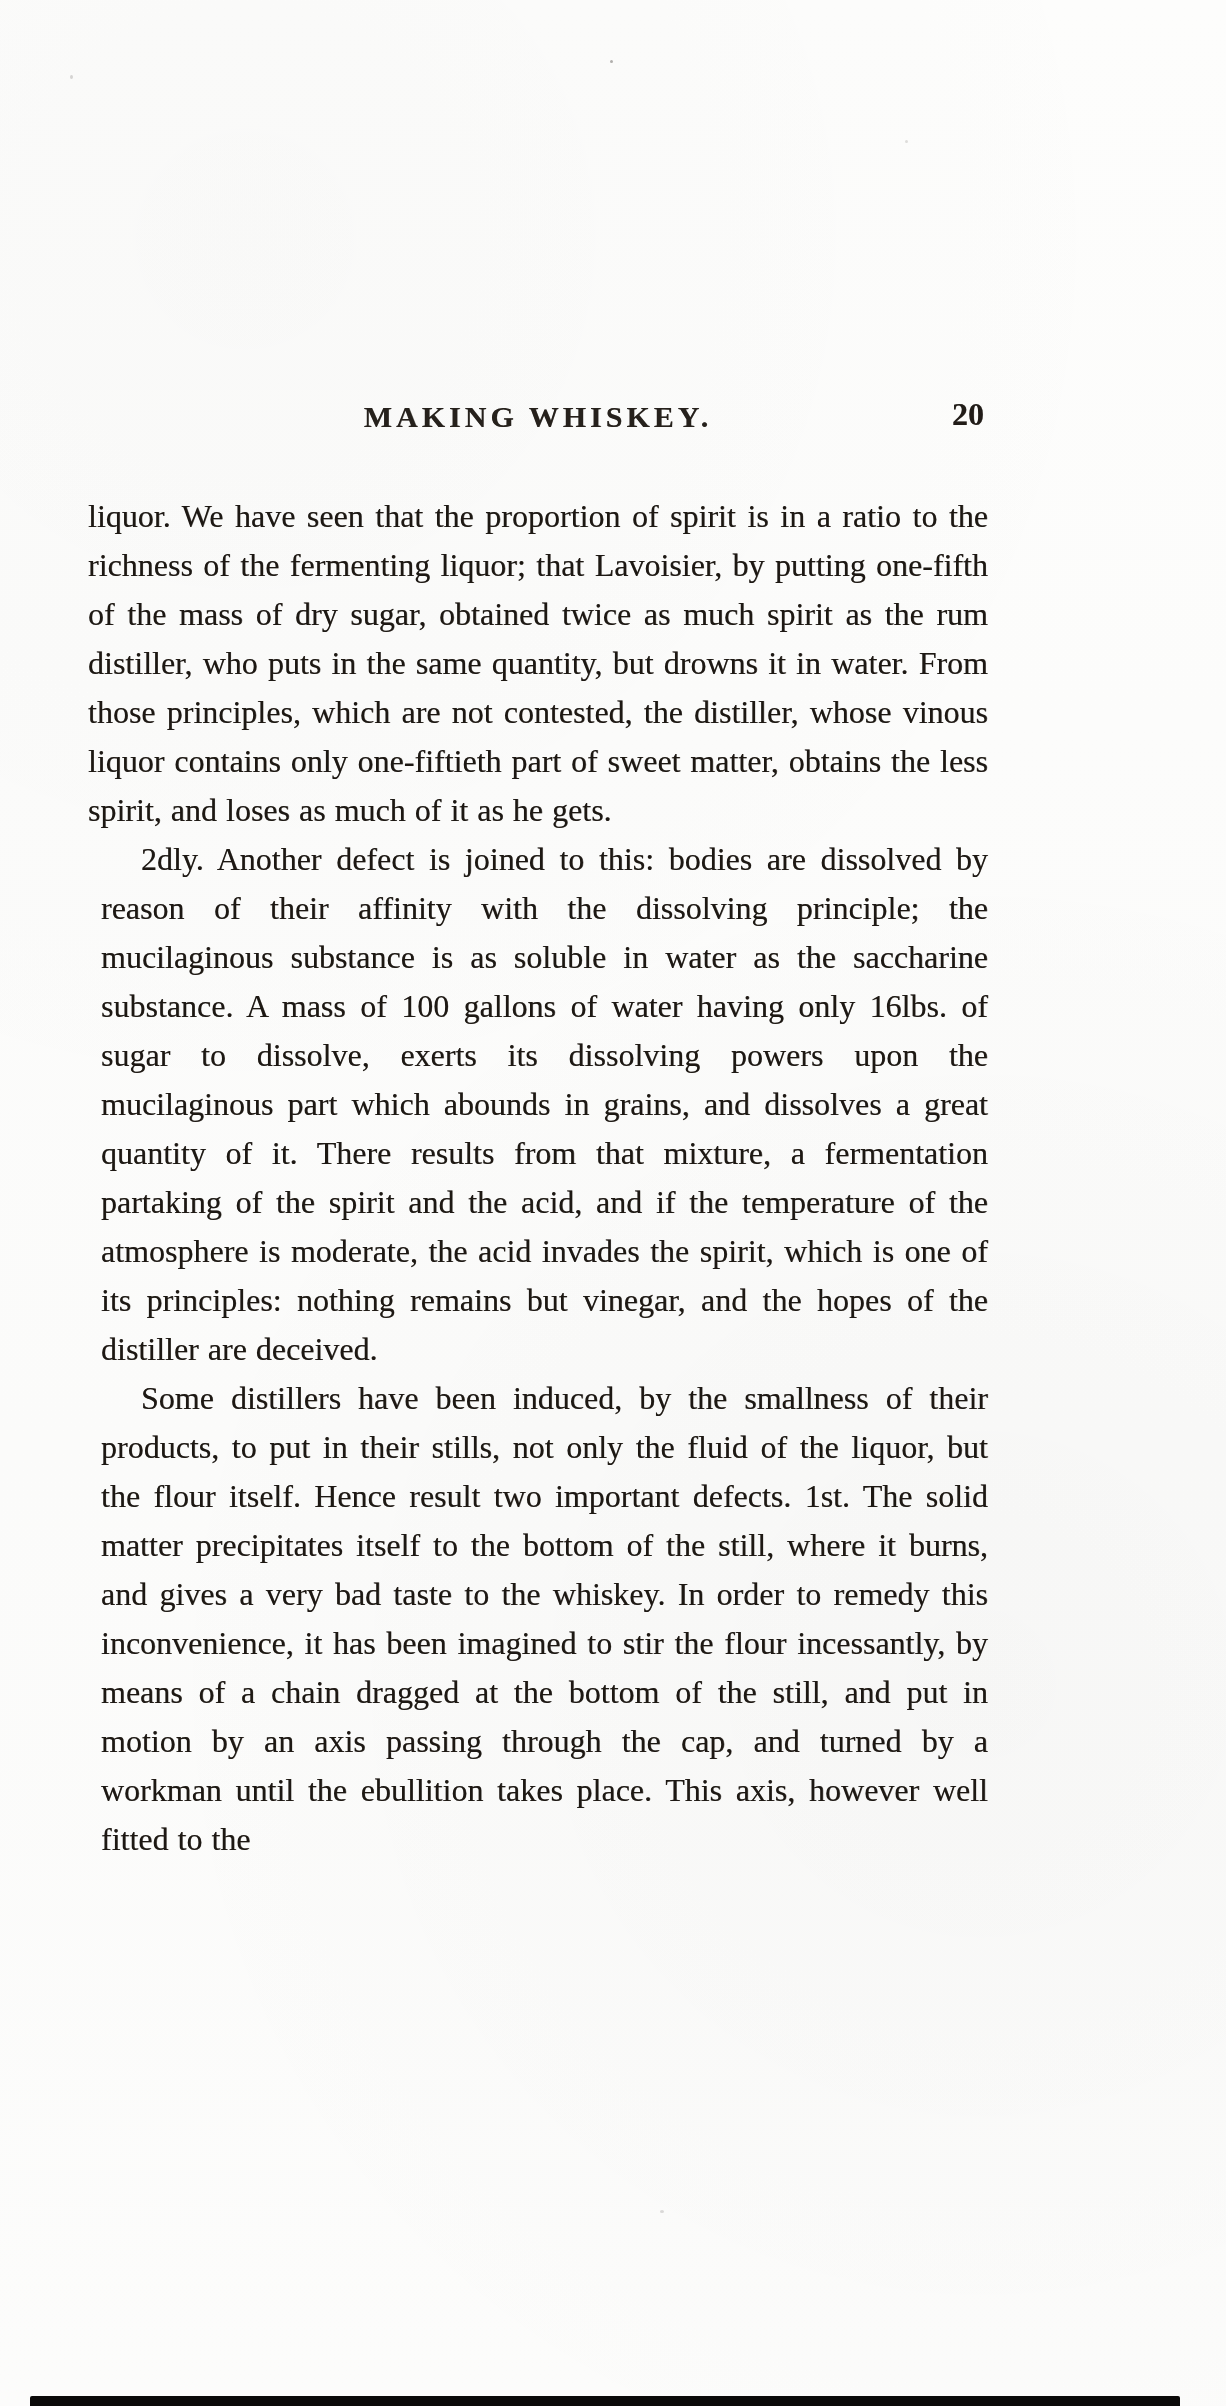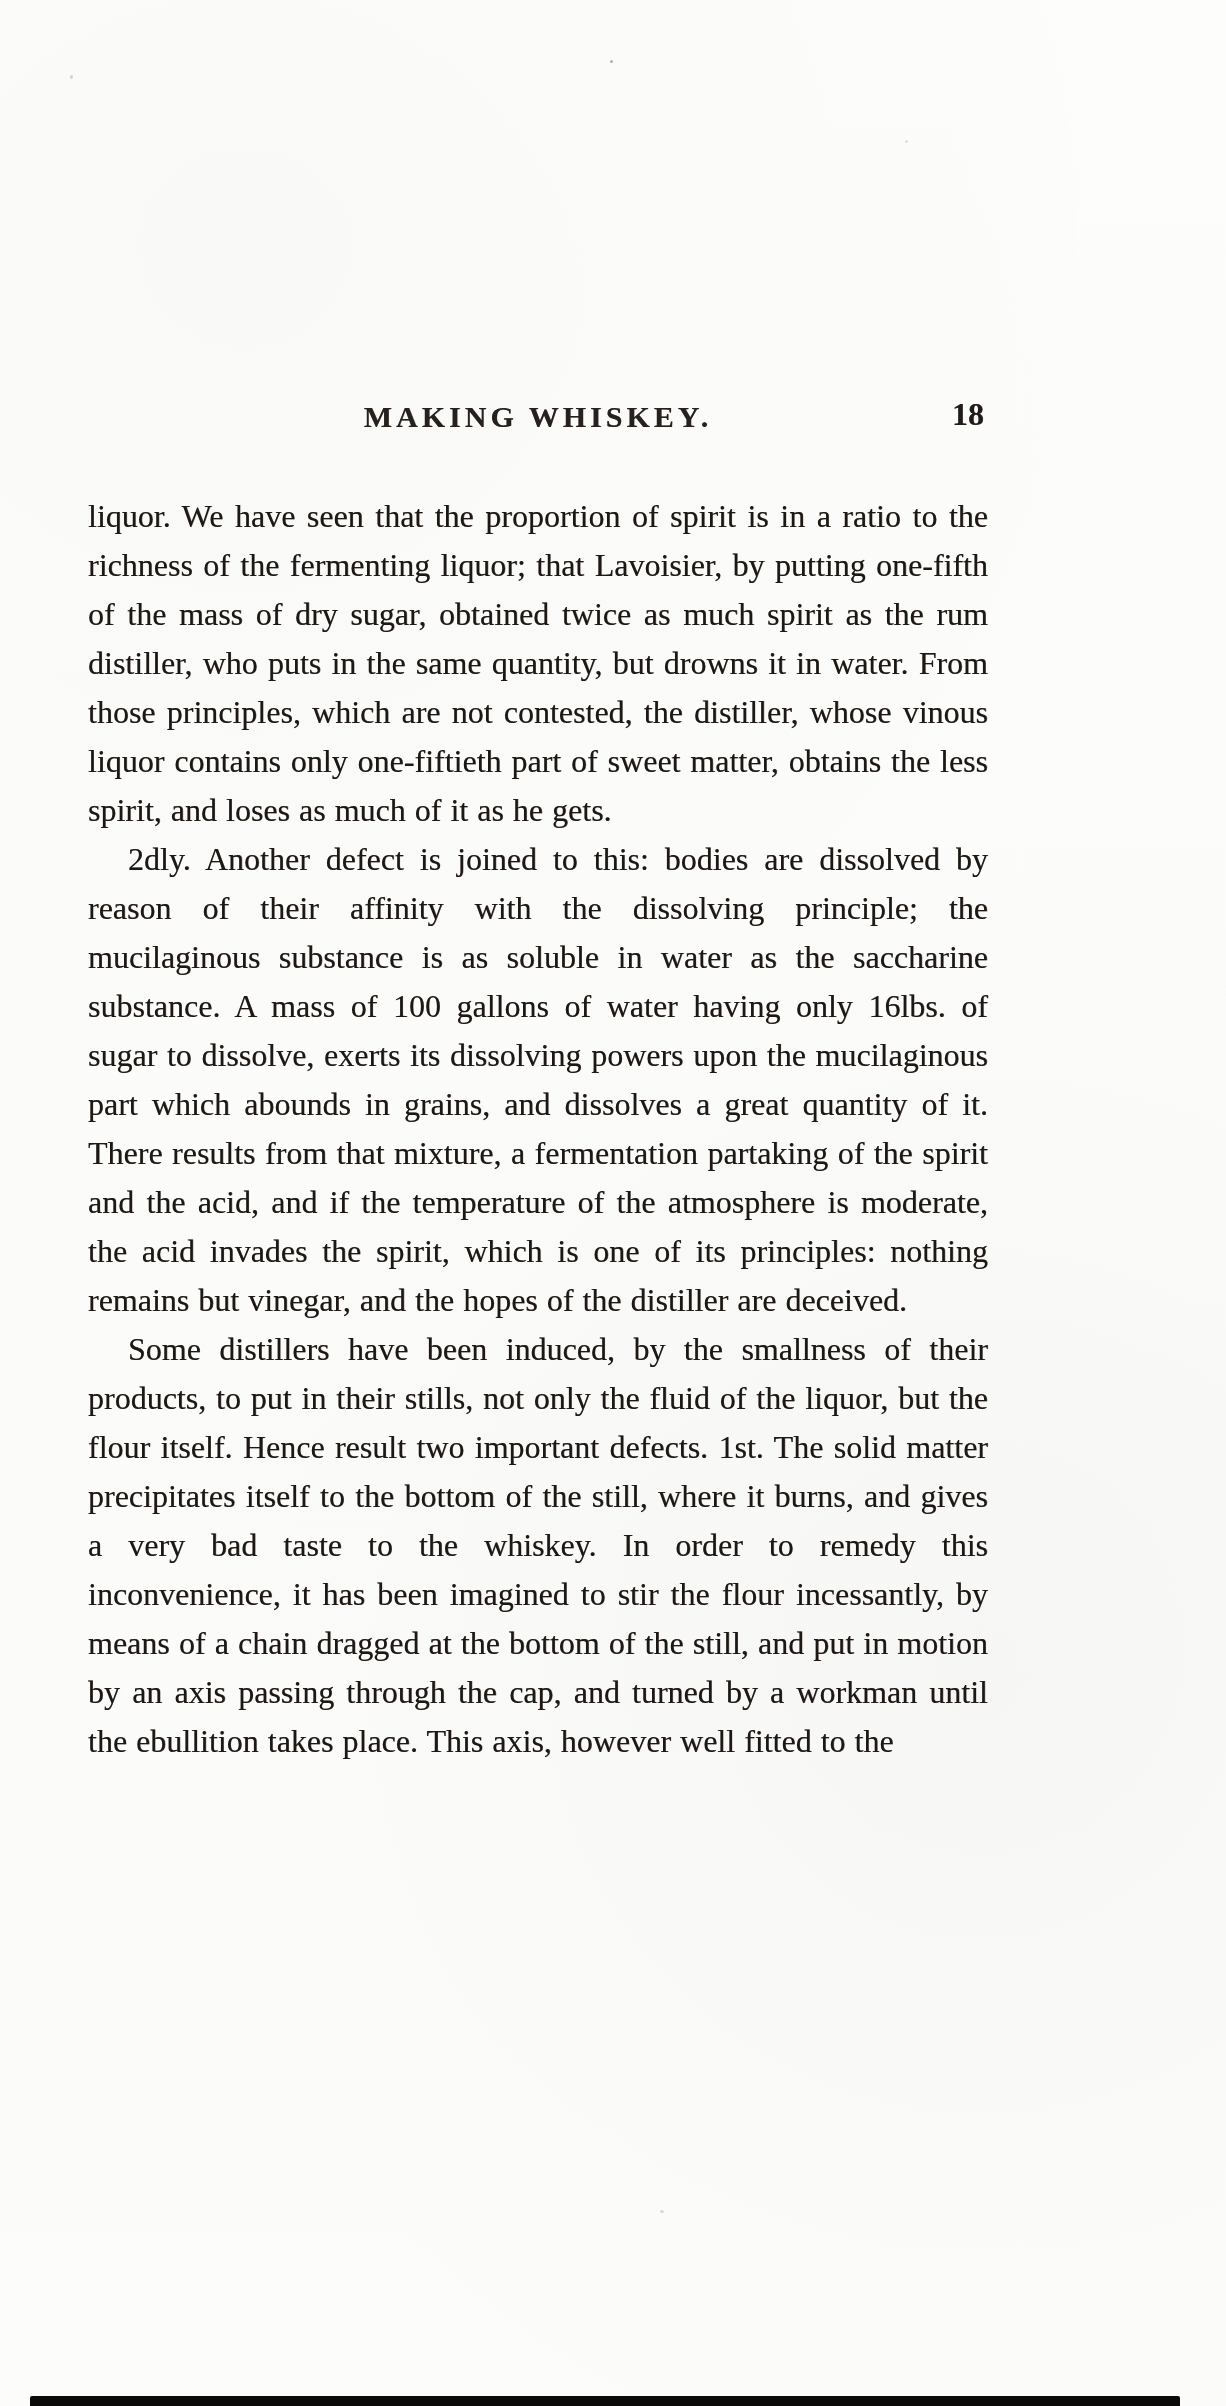--- a/index.html
+++ b/index.html
@@ -61,20 +61,21 @@
       font-size: 32px;
       line-height: 49px;
       text-align: justify;
       color: #1d1813;
       text-shadow: 0.35px 0.35px 0.6px rgba(25,20,15,0.55);
       word-spacing: 1px;
     }
 
     .body-text p.indented {
       text-indent: 40px;
+      margin-left: 13px;
     }
 
     
     .speckle {
       position: absolute;
       border-radius: 50%;
       background: rgba(40,35,30,0.35);
     }
     .speckle.s1 { left: 610px; top: 60px;  width: 3px; height: 3px; }
     .speckle.s2 { left: 70px;  top: 75px;  width: 3px; height: 4px; opacity: .5; }
@@ -99,21 +100,21 @@
 
   <span class="speckle s1"></span>
   <span class="speckle s2"></span>
   <span class="speckle s3"></span>
   <span class="speckle s4"></span>
 
   <div class="text-column">
 
     <div class="page-header">
       <div class="running-title">MAKING WHISKEY.</div>
-      <div class="page-number">18</div>
+      <div class="page-number">20</div>
     </div>
 
     <div class="body-text">
       <p>liquor.  We have seen that the proportion of spirit is in a ratio to the richness of the fermenting liquor; that Lavoisier, by putting one-fifth of the mass of dry sugar, obtained twice as much spirit as the rum distiller, who puts in the same quantity, but drowns it in water. From those principles, which are not contested, the distiller, whose vinous liquor contains only one-fiftieth part of sweet matter, obtains the less spirit, and loses as much of it as he gets.</p>
       <p class="indented">2dly. Another defect is joined to this: bodies are dissolved by reason of their affinity with the dissolving principle; the mucilaginous substance is as soluble in water as the saccharine substance.  A mass of 100 gallons of water having only 16lbs. of sugar to dissolve, exerts its dissolving powers upon the mucilaginous part which abounds in grains, and dissolves a great quantity of it.  There results from that mixture, a fermentation partaking of the spirit and the acid, and if the temperature of the atmosphere is moderate, the acid invades the spirit, which is one of its principles: nothing remains but vinegar, and the hopes of the distiller are deceived.</p>
       <p class="indented">Some distillers have been induced, by the smallness of their products, to put in their stills, not only the fluid of the liquor, but the flour itself.  Hence result two important defects. 1st. The solid matter precipitates itself to the bottom of the still, where it burns, and gives a very bad taste to the whiskey.  In order to remedy this inconvenience, it has been imagined to stir the flour incessantly, by means of a chain dragged at the bottom of the still, and put in motion by an axis passing through the cap, and turned by a workman until the ebullition takes place.  This axis, however well fitted to the</p>
     </div>
 
   </div>
 

